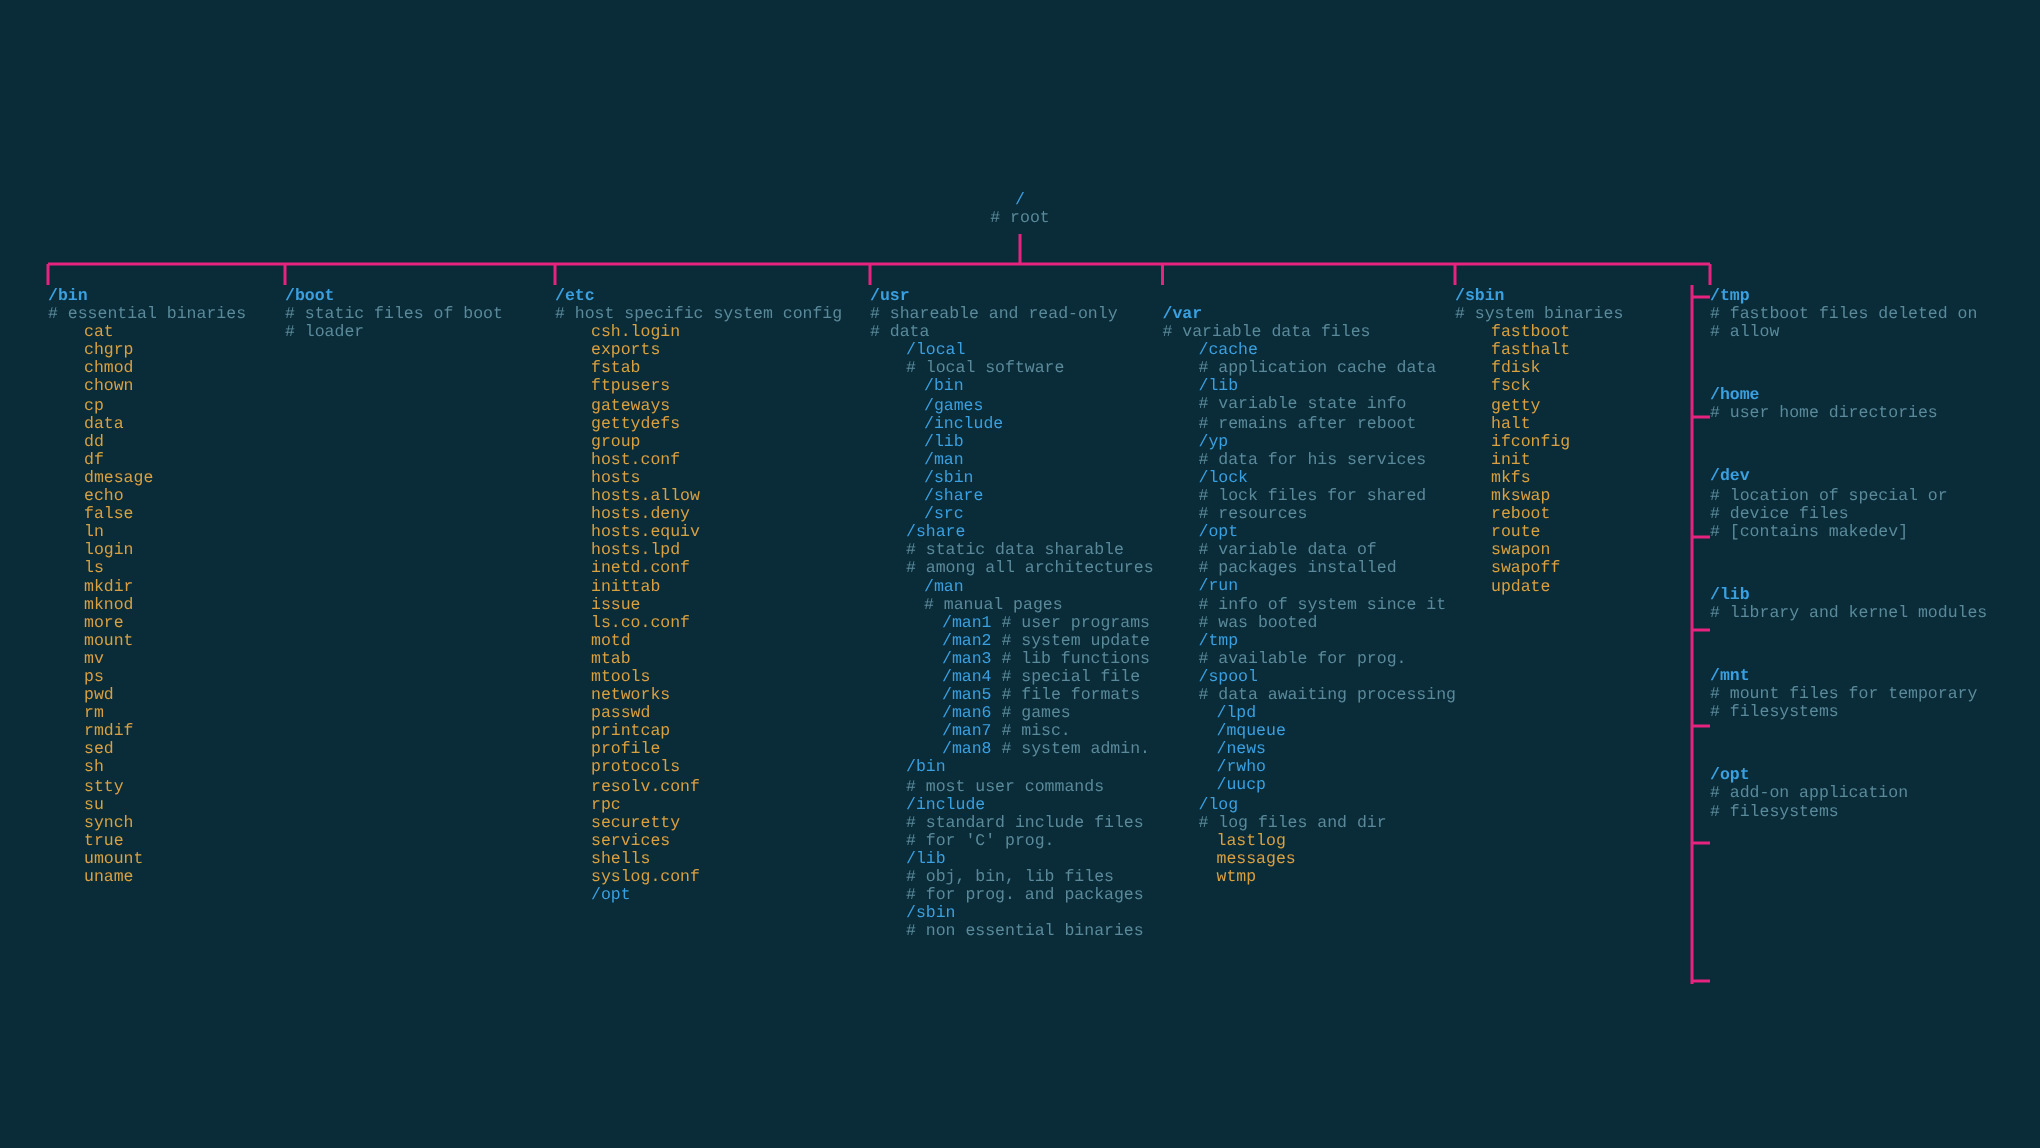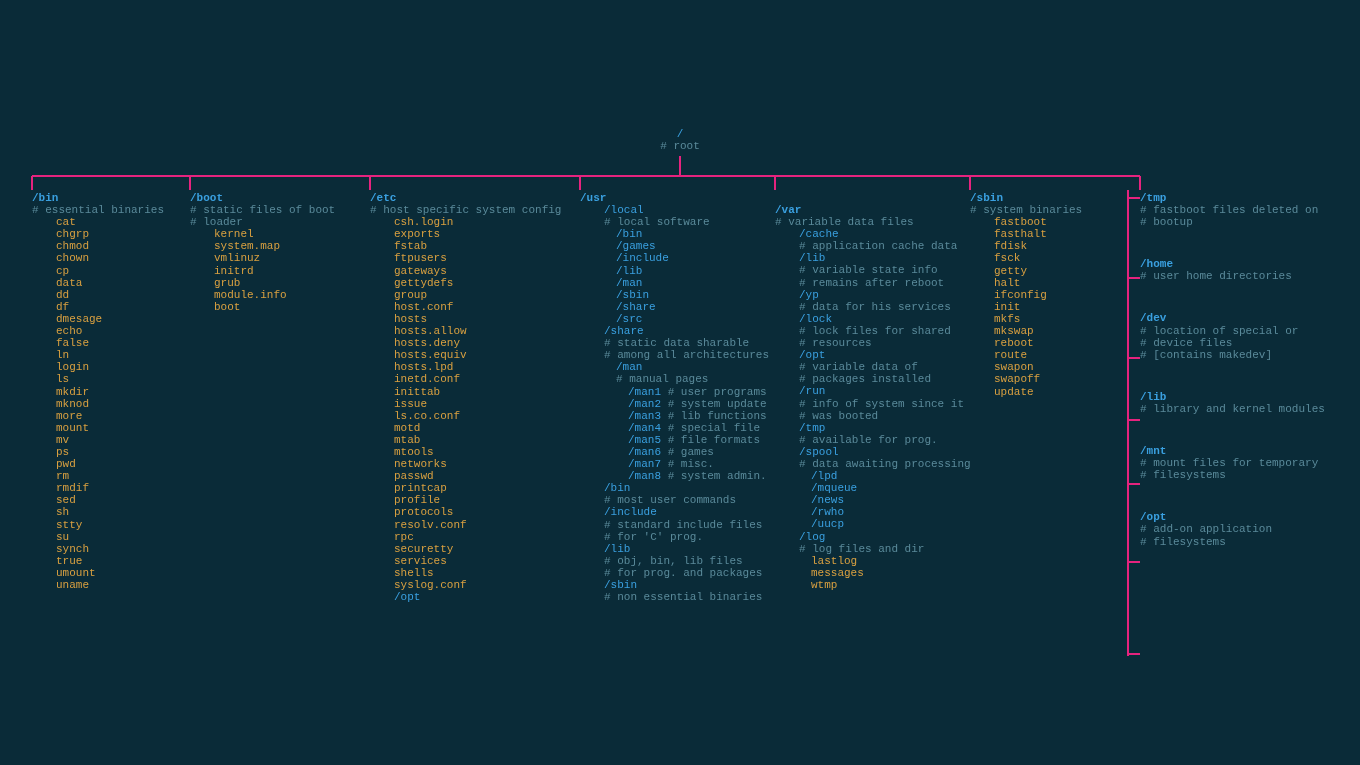--- a/index.html
+++ b/index.html
@@ -105,29 +105,20 @@
         <div class="line file ind1">uname</div>
       </div>
   </div>
 
   <div class="col col-boot">
     <div class="line dir">/boot</div>
     <div id="boot-comments">
         <div class="line cmt"># static files of boot</div>
         <div class="line cmt"># loader</div>
       </div>
-    <div id="boot-files">
-        <div class="line file ind1">kernel</div>
-        <div class="line file ind1">system.map</div>
-        <div class="line file ind1">vmlinuz</div>
-        <div class="line file ind1">initrd</div>
-        <div class="line file ind1">grub</div>
-        <div class="line file ind1">module.info</div>
-        <div class="line file ind1">boot</div>
-      </div>
   </div>
 
   <div class="col col-etc">
     <div class="line dir">/etc</div>
     <div class="line cmt"># host specific system config</div>
     <div id="etc-files">
         <div class="line file ind1">csh.login</div>
         <div class="line file ind1">exports</div>
         <div class="line file ind1">fstab</div>
         <div class="line file ind1">ftpusers</div>
@@ -157,20 +148,24 @@
         <div class="line file ind1">securetty</div>
         <div class="line file ind1">services</div>
         <div class="line file ind1">shells</div>
         <div class="line file ind1">syslog.conf</div>
       </div>
     <div class="line sub ind1">/opt</div>
   </div>
 
   <div class="col col-usr">
     <div class="line dir">/usr</div>
+    <div id="usr-comments">
+        <div class="line cmt"># shareable and read-only</div>
+        <div class="line cmt"># data</div>
+      </div>
     <div class="line sub ind1">/local</div>
     <div class="line cmt ind1"># local software</div>
     <div id="usr-local-subs">
         <div class="line sub ind2">/bin</div>
         <div class="line sub ind2">/games</div>
         <div class="line sub ind2">/include</div>
         <div class="line sub ind2">/lib</div>
         <div class="line sub ind2">/man</div>
         <div class="line sub ind2">/sbin</div>
         <div class="line sub ind2">/share</div>
@@ -263,21 +258,21 @@
         <div class="line file ind1">swapon</div>
         <div class="line file ind1">swapoff</div>
         <div class="line file ind1">update</div>
       </div>
   </div>
 
   <div class="col col-right" id="right-col">
       <div class="rblock">
         <div class="line dir">/tmp</div>
         <div class="line cmt"># fastboot files deleted on</div>
-        <div class="line cmt"># bootup</div>
+        <div class="line cmt"># allow</div>
       </div>
       <div class="rblock">
         <div class="line dir">/home</div>
         <div class="line cmt"># user home directories</div>
       </div>
       <div class="rblock">
         <div class="line dir">/dev</div>
         <div class="line cmt"># location of special or</div>
         <div class="line cmt"># device files</div>
         <div class="line cmt"># [contains makedev]</div>

